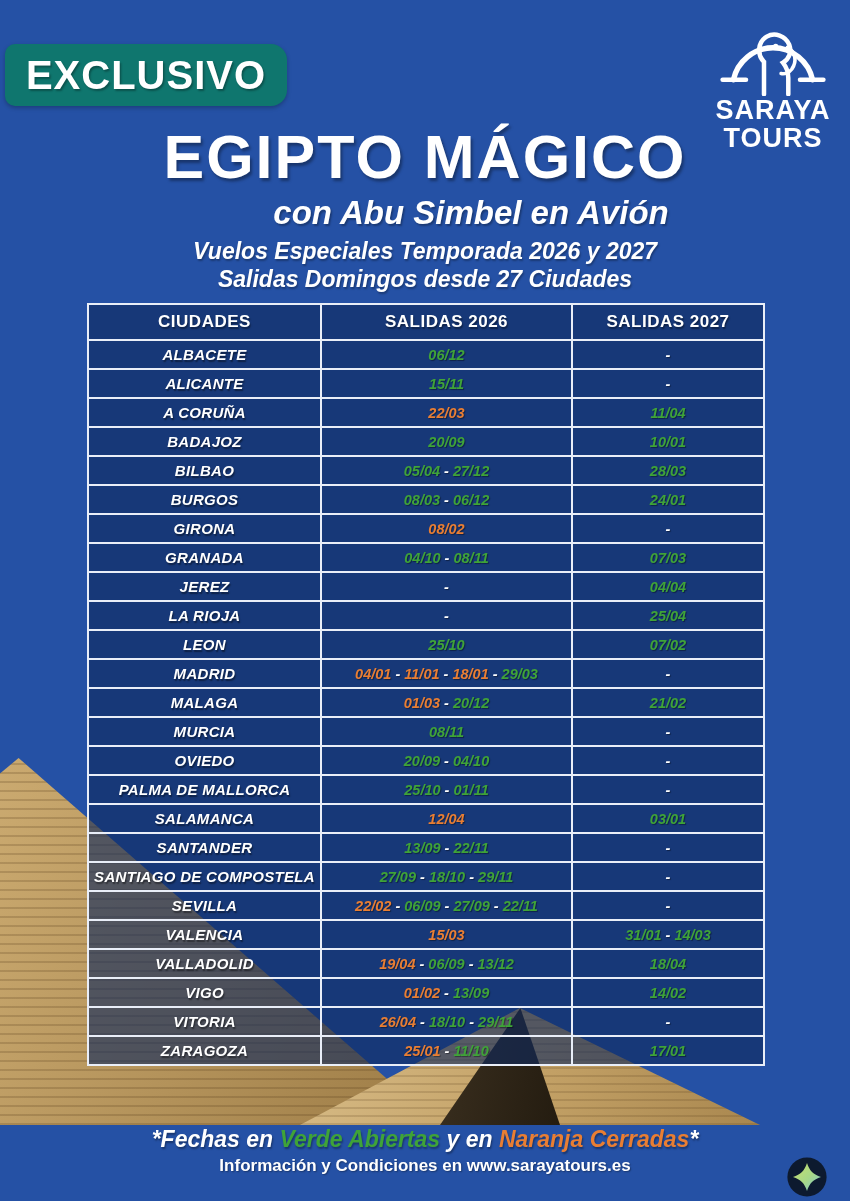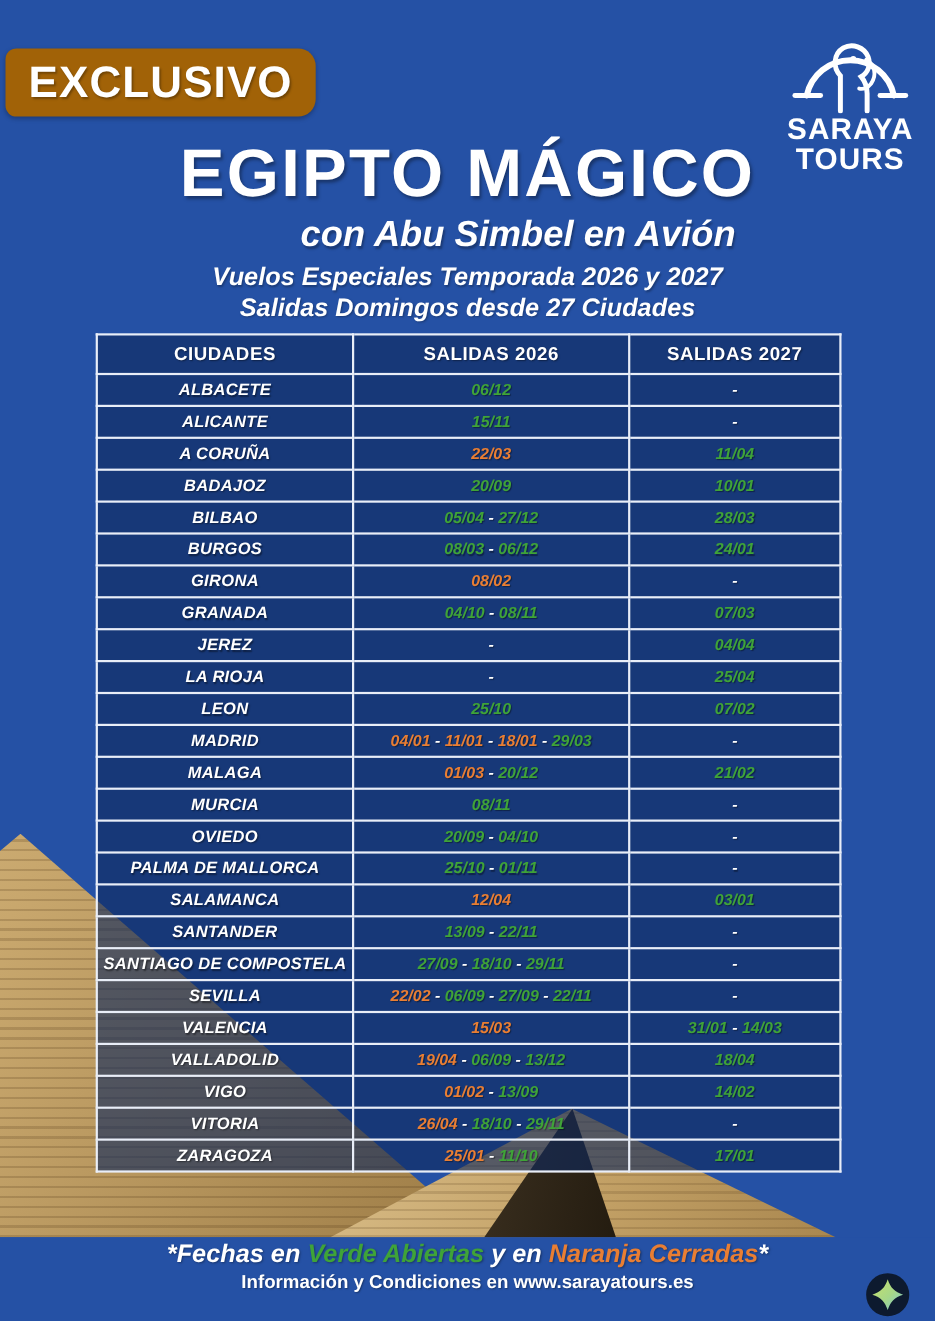--- a/index.html
+++ b/index.html
@@ -3,28 +3,28 @@
 <meta charset="utf-8">
 <style>
   :root{
     --green:#3fa338; --orange:#e97e33; --page-blue:#2551a5;
   }
   html,body{margin:0;padding:0;}
   body{font-family:"Liberation Sans",sans-serif;}
   .page{position:relative;width:850px;height:1201px;background:var(--page-blue);overflow:hidden;}
 
   
-  .badge{position:absolute;left:5px;top:44px;width:282px;height:62px;background:#a16207;
+  .badge{position:absolute;left:5px;top:44px;width:282px;height:62px;background:#0f766e;
     border-radius:10px 16px 16px 10px;display:flex;align-items:center;justify-content:center;
     box-shadow:0 2px 4px rgba(0,0,0,.25);}
   .badge span{color:#fff;font-size:40px;font-weight:800;letter-spacing:1px;
     text-shadow:1.5px 2px 2px rgba(0,0,0,.3);}
 
   
-  .logo{position:absolute;left:703px;top:31px;width:140px;text-align:center;color:#fff;}
+  .logo{position:absolute;left:703px;top:24px;width:140px;text-align:center;color:#fff;}
   .logo svg{display:block;margin:0 auto;}
   .logo-line{font-weight:700;font-size:27px;line-height:28px;letter-spacing:1px;}
 
   
   .title{position:absolute;left:0;top:122px;width:100%;margin:0;text-align:center;color:#fff;
     font-size:61px;font-weight:800;letter-spacing:2px;text-shadow:2px 3px 3px rgba(0,0,0,.35);}
   .subtitle{position:absolute;left:0;top:194px;width:100%;text-align:center;color:#fff;
     font-size:33px;font-weight:700;font-style:italic;text-shadow:1.5px 2px 2px rgba(0,0,0,.3);padding-left:46px;}
   .subline1{position:absolute;left:0;top:238px;width:100%;text-align:center;color:#fff;
     font-size:23px;font-weight:700;font-style:italic;text-shadow:1px 1.5px 2px rgba(0,0,0,.3);}

